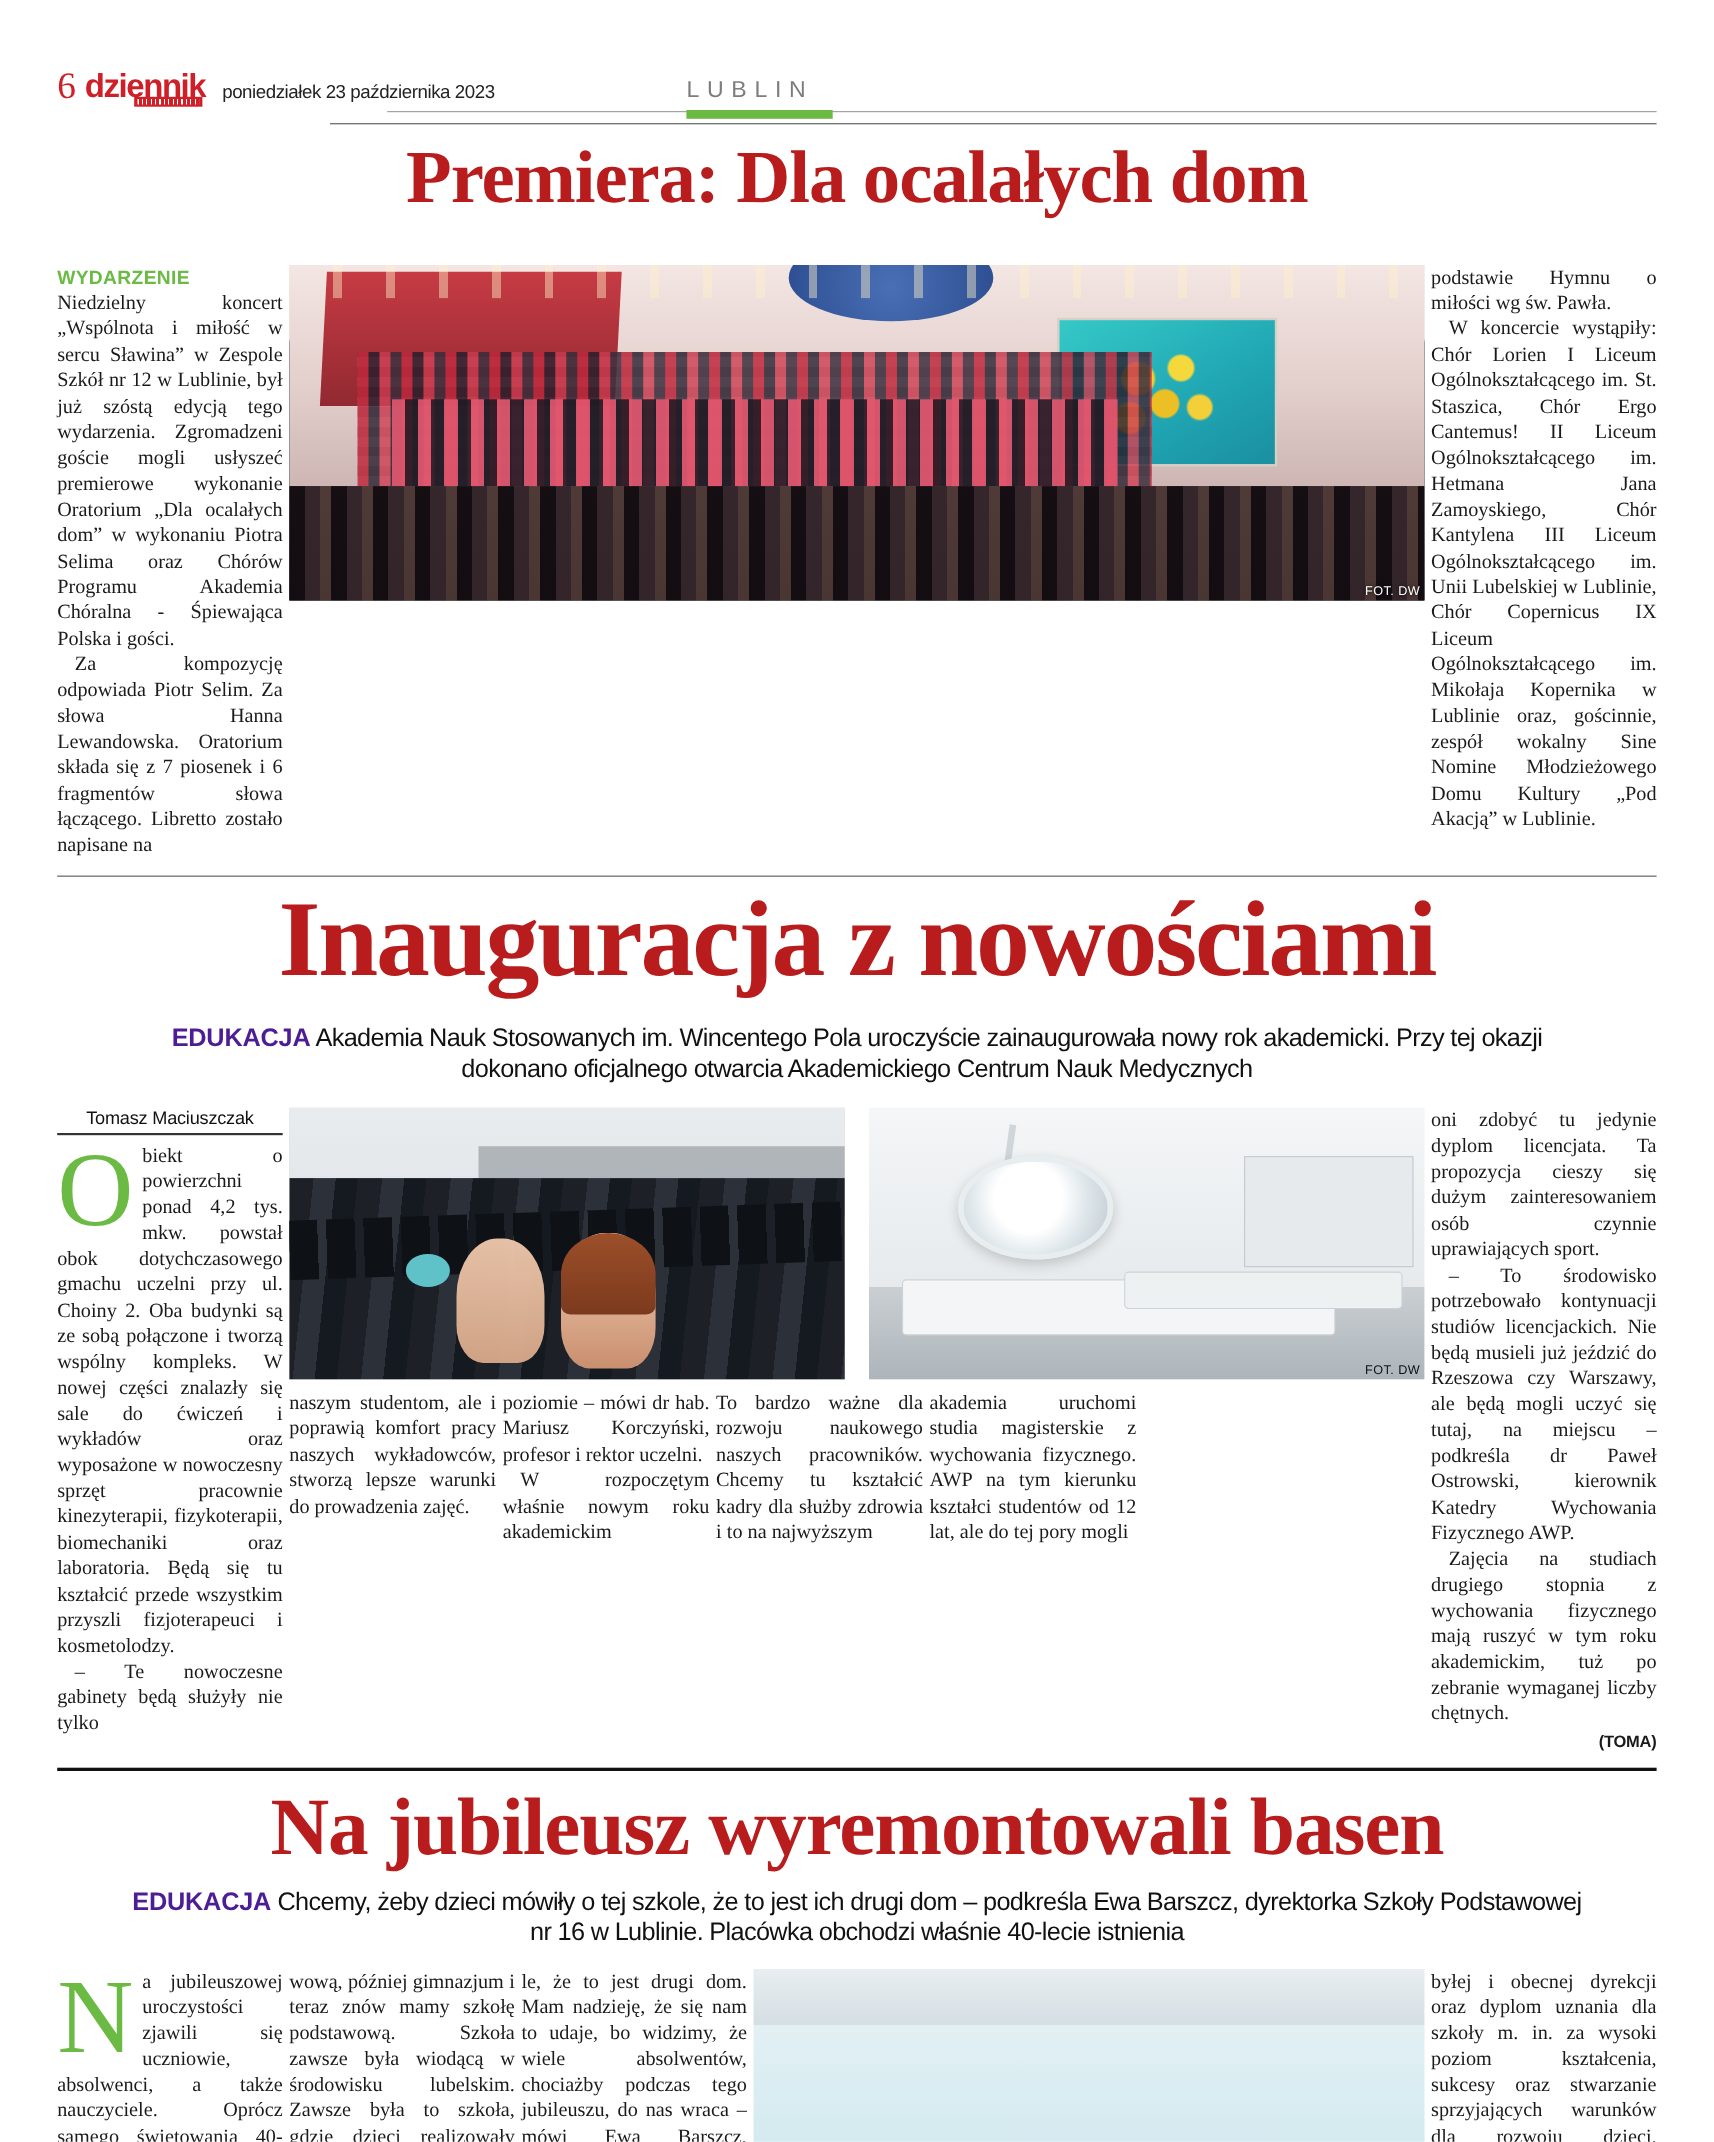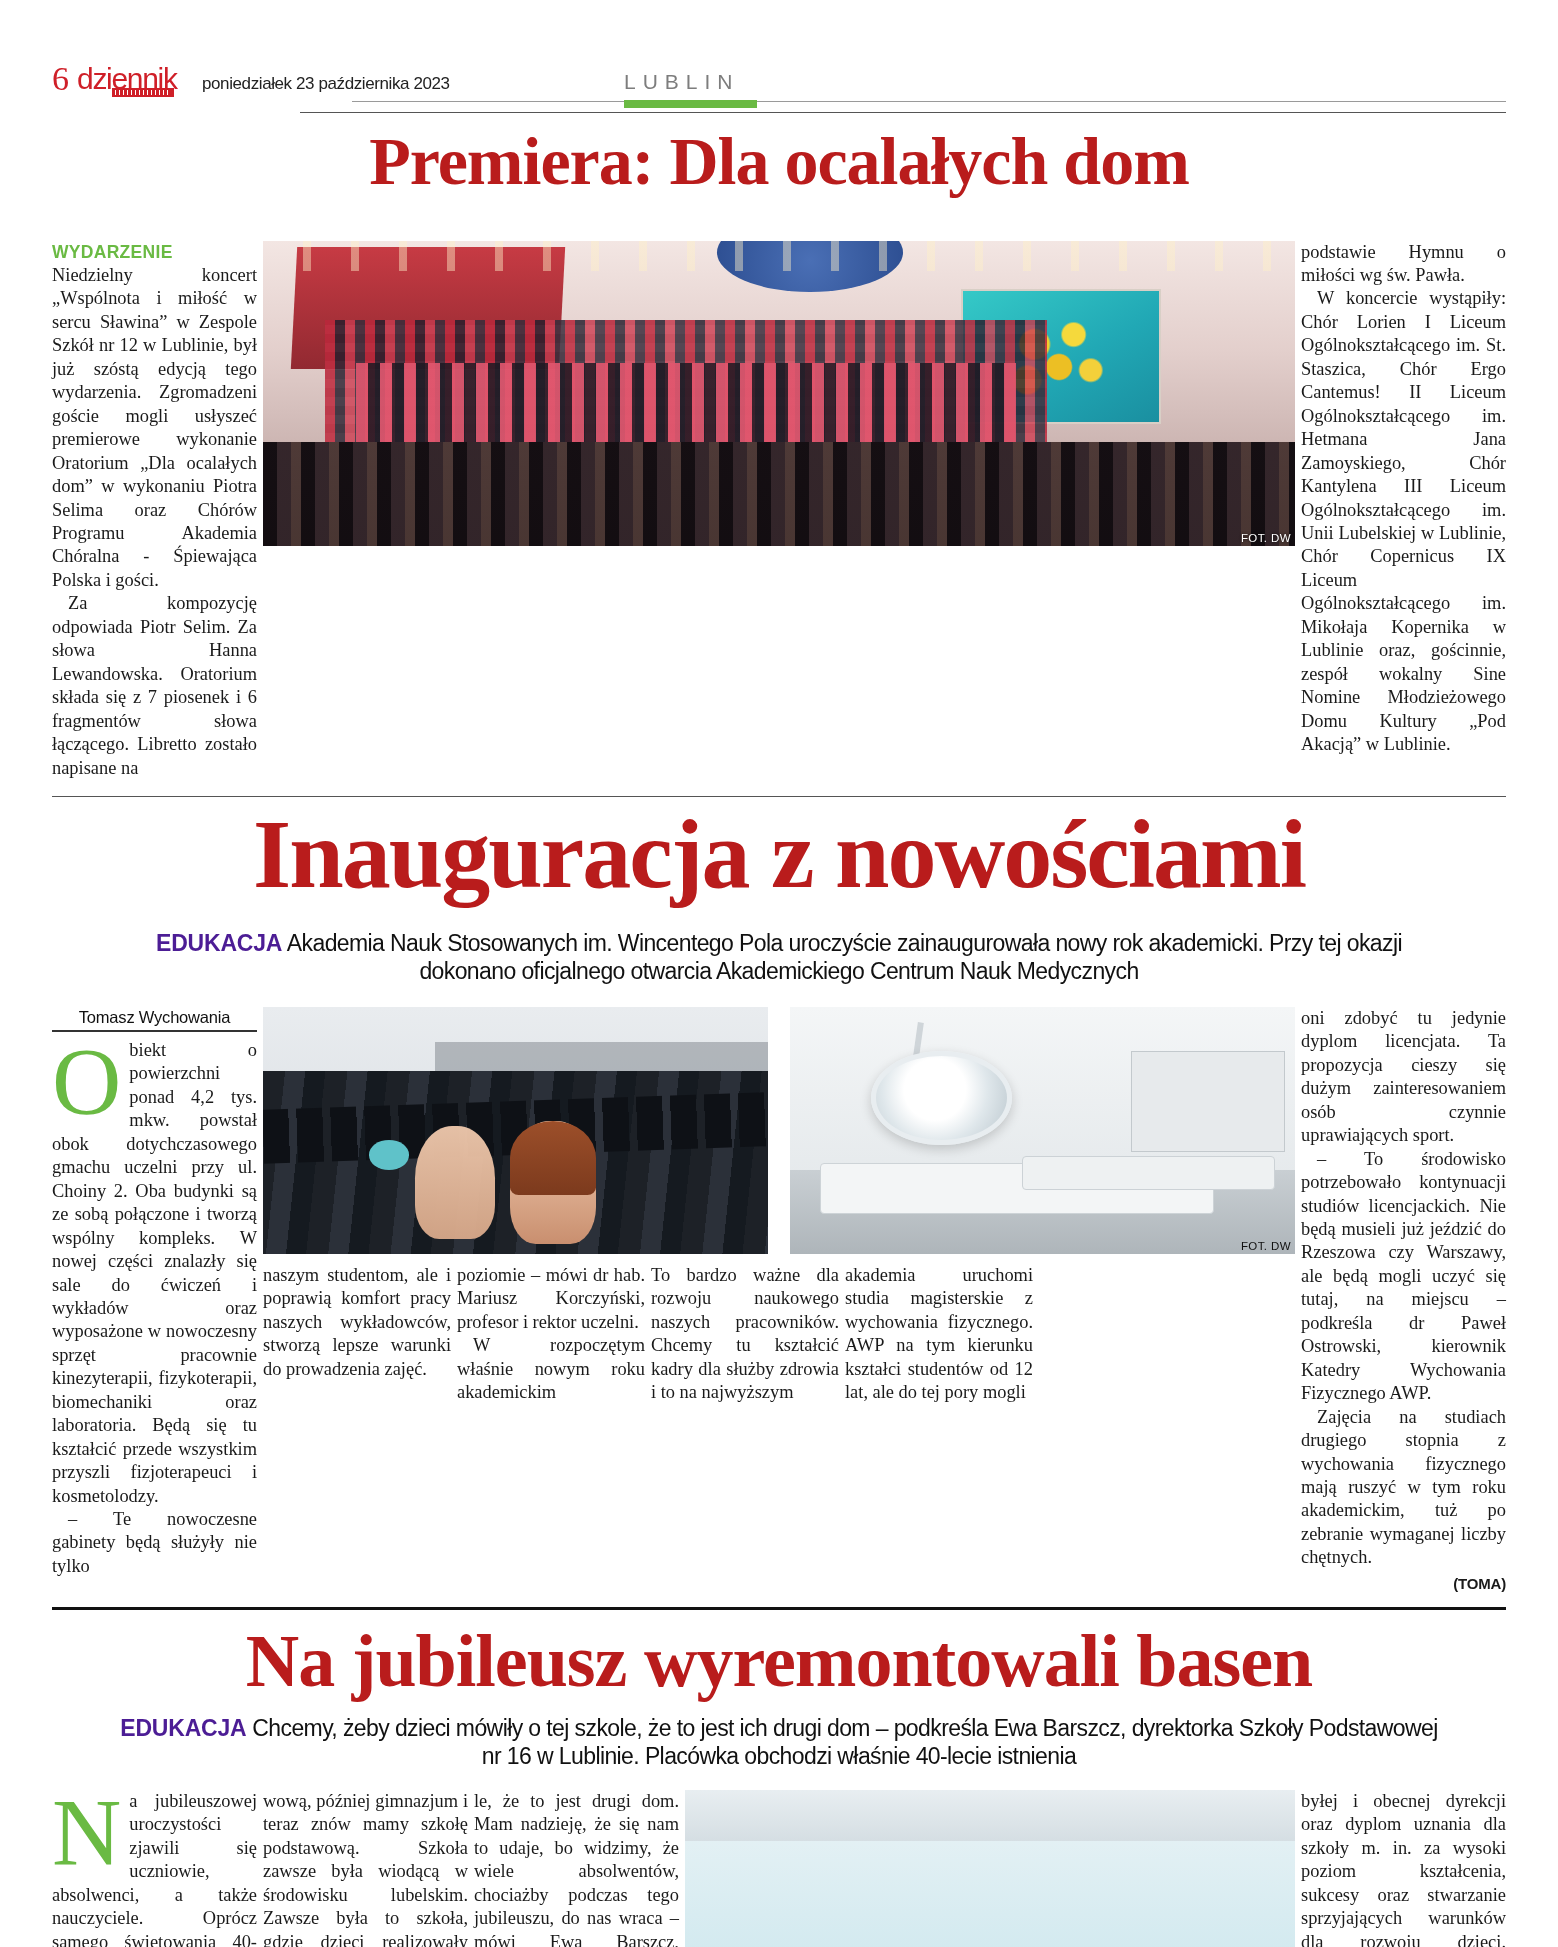--- a/index.html
+++ b/index.html
@@ -10,21 +10,21 @@
     position:relative;
     overflow:hidden;
   }
   .page{position:relative;width:1558px;height:1947px;box-sizing:border-box;padding:0 52px;}
 
   
   .masthead{position:relative;height:56px;margin-top:52px;}
   .mast-left{position:absolute;left:0;top:8px;display:flex;align-items:flex-end;gap:8px;}
   .page-num{font-family:"Liberation Serif",serif;font-size:34px;color:#cf1f28;line-height:1;position:relative;top:2px;}
   .logo-wrap{position:relative;display:inline-block;}
-  .logo-word{font-family:"Liberation Sans",sans-serif;font-weight:normal;font-size:30px;color:#cf1f28;letter-spacing:-1.3px;line-height:1;}
+  .logo-word{font-family:"Liberation Sans",sans-serif;font-weight:bold;font-size:30px;color:#cf1f28;letter-spacing:-1.3px;line-height:1;}
   .logo-bar{position:absolute;right:3px;bottom:-3px;width:62px;height:9px;background:#cf1f28;}
   .logo-bar::after{content:"";position:absolute;inset:2px 3px;background:repeating-linear-gradient(90deg,#fff 0 1px,transparent 1px 4px);}
   .mast-date{position:absolute;left:150px;top:22px;font-family:"Liberation Sans",sans-serif;font-size:17px;color:#222;letter-spacing:-0.4px;}
   .mast-rule{position:absolute;left:300px;right:0;top:49px;height:1px;background:#9a9a9a;}
   .mast-section{position:absolute;left:572px;top:18px;}
   .mast-section .sect-txt{font-family:"Liberation Sans",sans-serif;font-size:21px;letter-spacing:7px;color:#7d7d7d;}
   .mast-section .sect-bar{position:absolute;left:0;top:30px;width:133px;height:8px;background:#6aba43;}
 
   
   .hl{font-family:"Liberation Serif",serif;font-weight:bold;text-align:center;letter-spacing:-1px;color:#b91c1c;}
@@ -200,21 +200,21 @@
   <h1 class="hl hl-big" style="margin:6px 0 0 0;">Inauguracja z nowościami</h1>
 
   <div class="deck" style="margin-top:22px;">
     <span class="kicker">EDUKACJA</span>
     <span>Akademia Nauk Stosowanych im. Wincentego Pola uroczyście zainaugurowała nowy rok akademicki. Przy tej okazji dokonano oficjalnego otwarcia Akademickiego Centrum Nauk Medycznych</span>
   </div>
 
   <div class="cols" style="margin-top:22px;align-items:flex-start;">
 
     <div class="col w-narrow">
-      <div class="byline">Tomasz Wychowania</div>
+      <div class="byline">Tomasz Maciuszczak</div>
       <div class="byline-rule"></div>
       <p class="first"><span class="dropcap">O</span><span>biekt o powierzchni ponad 4,2 tys. mkw. powstał obok dotychczasowego gmachu uczelni przy ul. Choiny 2. Oba budynki są ze sobą połączone i tworzą wspólny kompleks. W nowej części znalazły się sale do ćwiczeń i wykładów oraz wyposażone w nowoczesny sprzęt pracownie kinezyterapii, fizykoterapii, biomechaniki oraz laboratoria. Będą się tu kształcić przede wszystkim przyszli fizjoterapeuci i kosmetolodzy.</span></p>
       <p>– Te nowoczesne gabinety będą służyły nie tylko</p>
     </div>
 
     <div style="flex:1 1 auto;">
       <div style="display:flex;gap:22px;">
         <div class="photo ph2" style="flex:1 1 50%;height:247px;">
           <div class="wall"></div>
             <div class="dais"></div>

